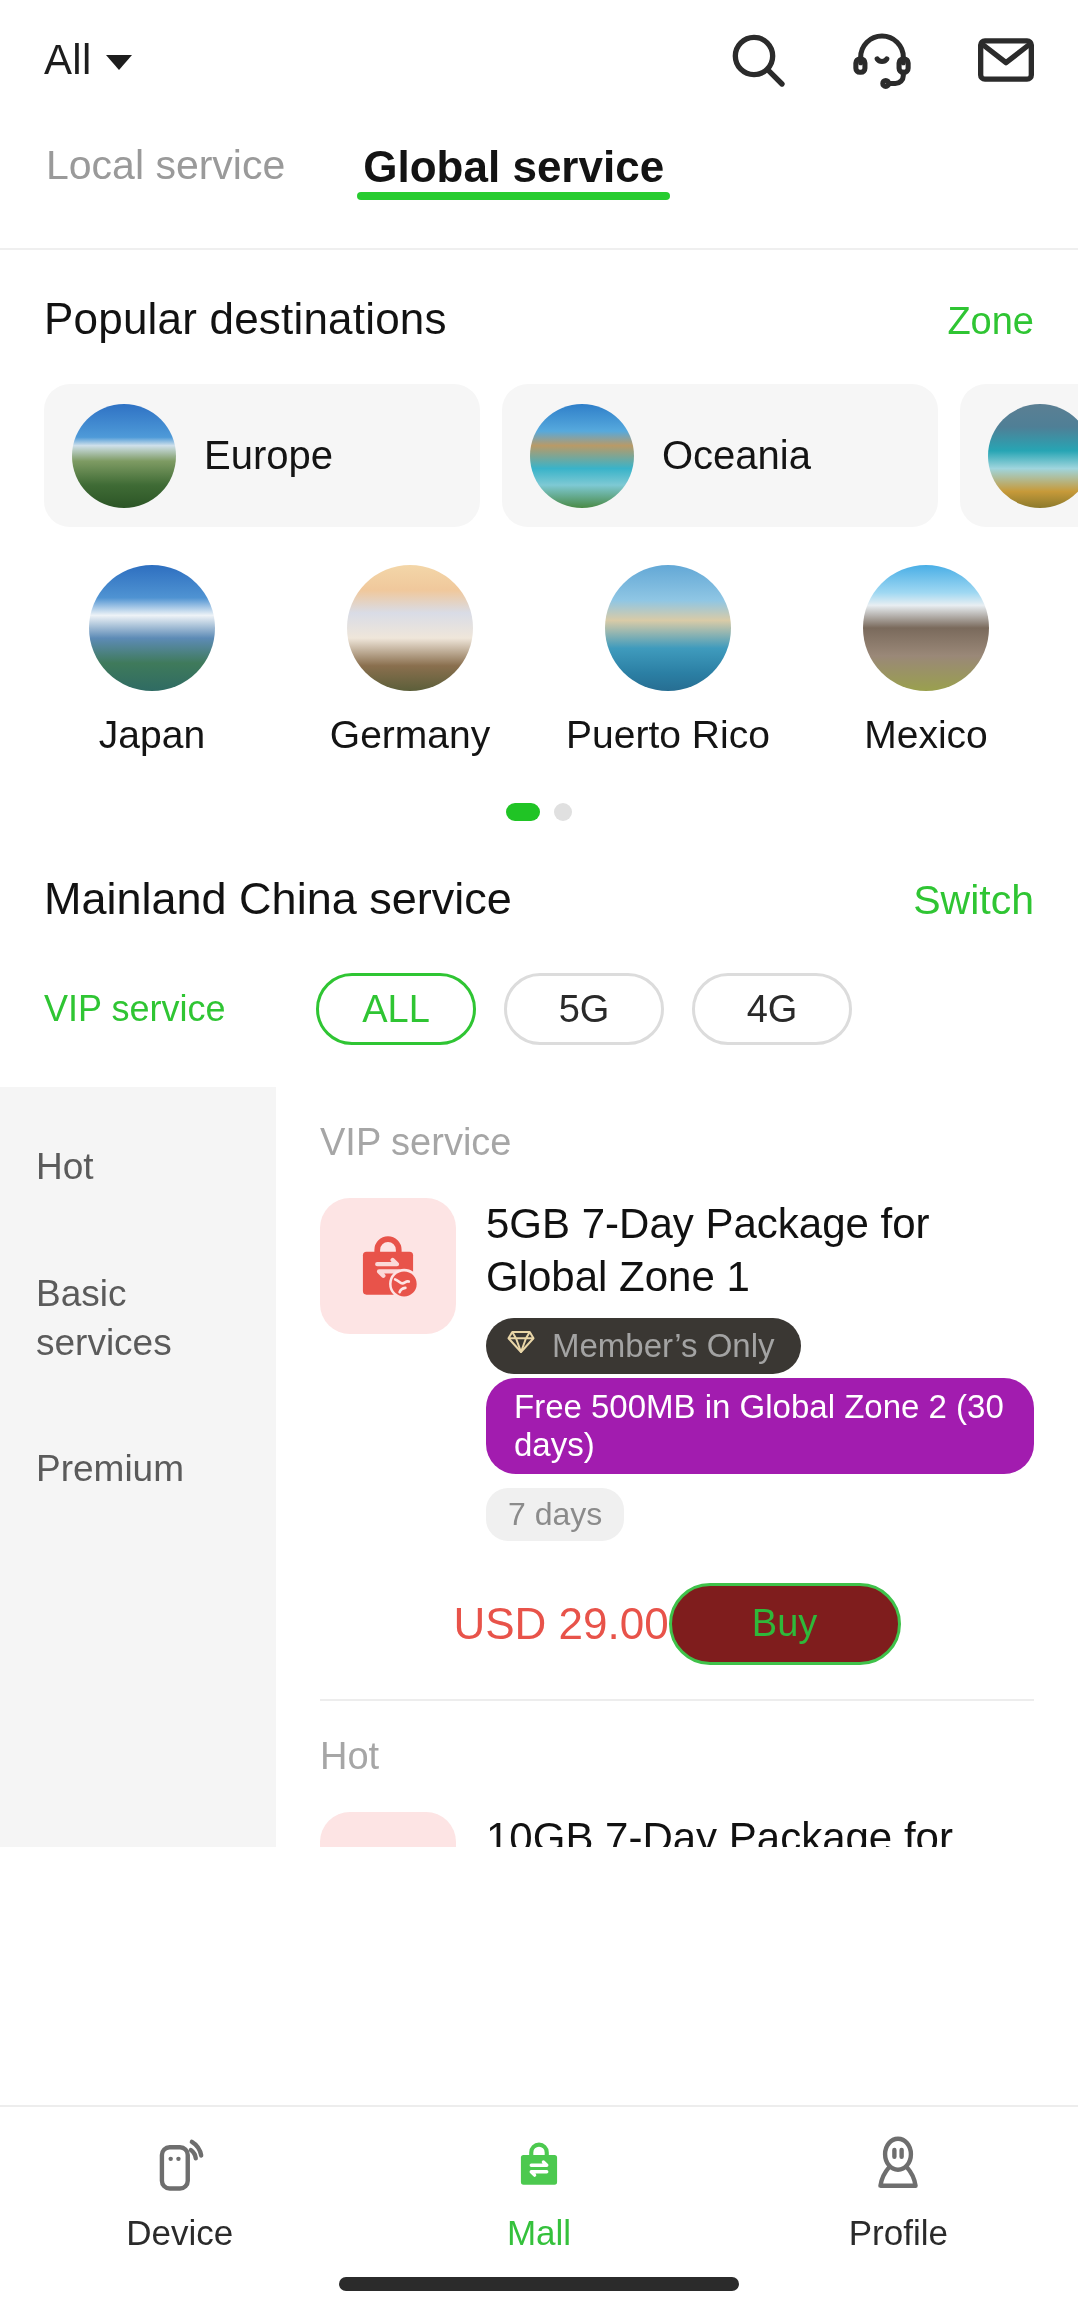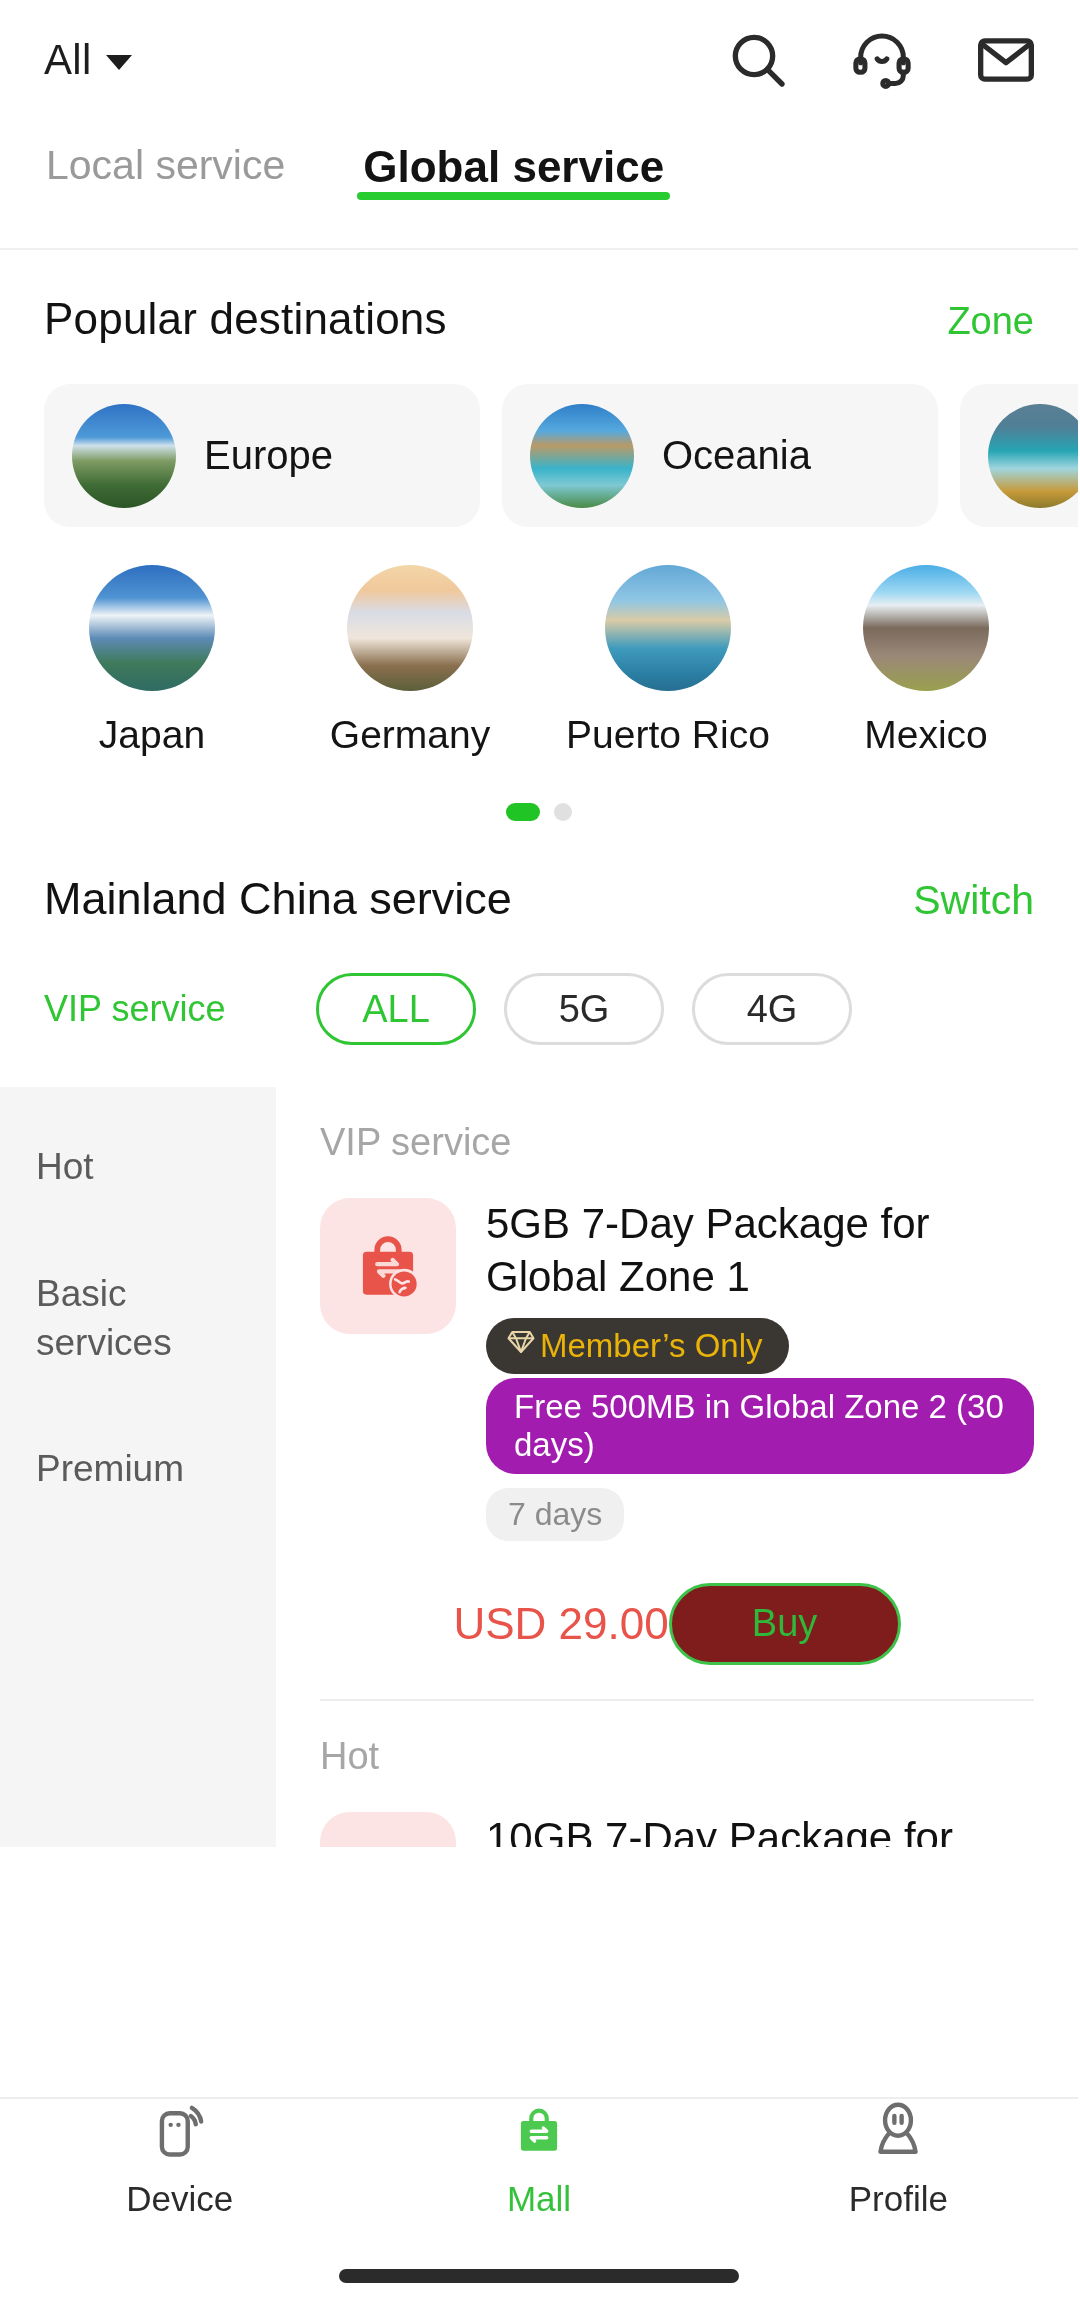--- a/index.html
+++ b/index.html
@@ -245,23 +245,23 @@
   .prod-main { flex: 1; min-width: 0; }
   .prod-title {
     font-size: 42px;
     line-height: 1.26;
     color: #111;
   }
   .badges { margin-top: 14px; }
   .badge-member {
     display: inline-flex;
     align-items: center;
-    gap: 4px;
+    gap: 16px;
     background: #3a3733;
-    color: #eab308;
+    color: #a3a3a3;
     border-radius: 34px;
     padding: 9px 26px 9px 20px;
     font-size: 33px;
   }
   .badge-free {
     display: inline-block;
     margin-top: 4px;
     background: #a21caf;
     color: #ffffff;
     border-radius: 30px;
@@ -299,26 +299,27 @@
   }
   .divider {
     height: 2px;
     background: #ededed;
     margin-top: 34px;
   }
 
   
   .bottomnav {
     position: absolute;
-    left: 0; right: 0; bottom: 16px;
+    left: 0; right: 0; bottom: 8px;
     height: 208px;
     background: #fff;
     border-top: 2px solid #ededed;
     display: flex;
     align-items: flex-start;
+    padding-top: 26px;
   }
   .nav-item {
     flex: 1;
     display: flex;
     flex-direction: column;
     align-items: center;
     gap: 14px;
     cursor: pointer;
   }
   .nav-label { font-size: 35px; color: #2b2b2b; }

